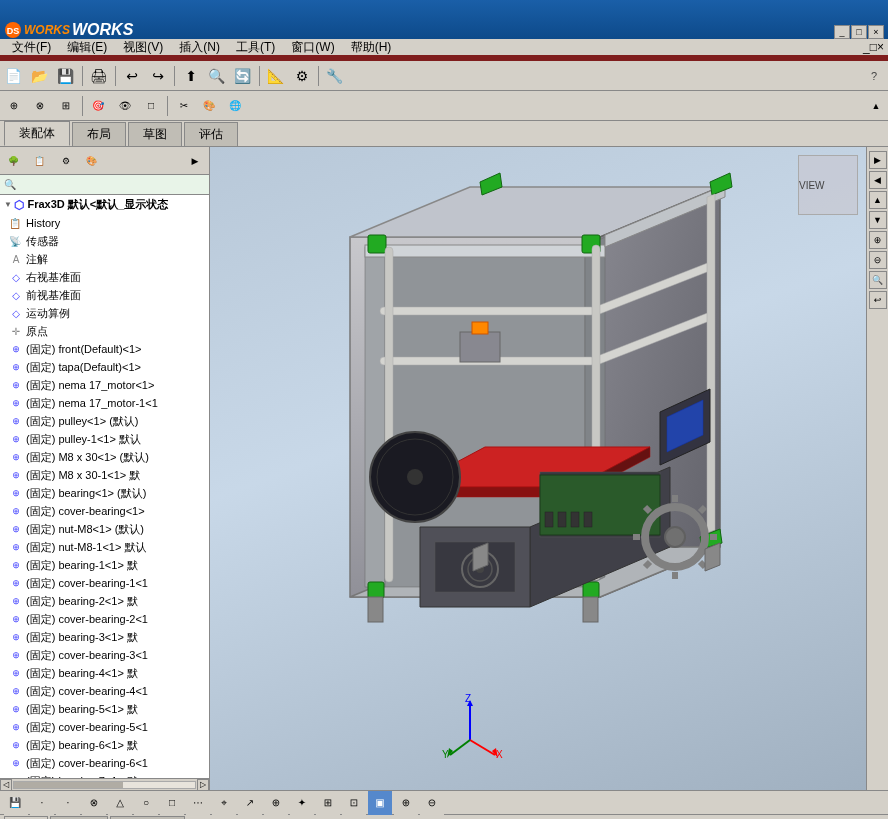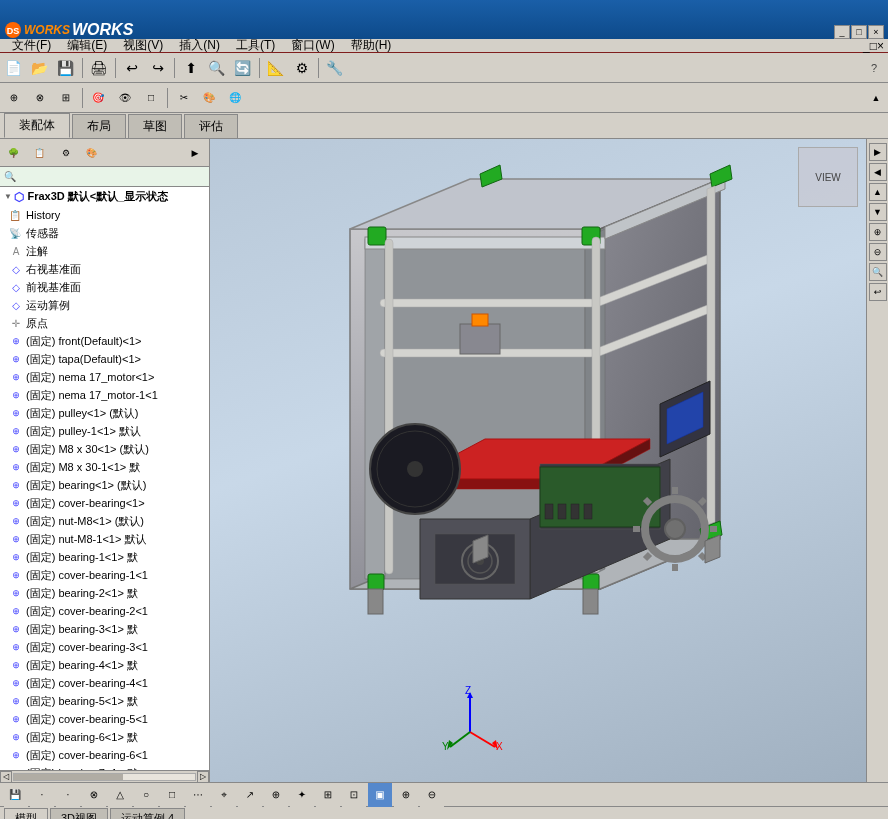--- a/index.html
+++ b/index.html
@@ -4,21 +4,21 @@
   <style>
     * { box-sizing: border-box; margin: 0; padding: 0; }
     body { width: 888px; height: 819px; overflow: hidden; font-family: 'SimSun', 'MS Song', sans-serif; font-size: 12px; background: #d4d0c8; }
 
     
     #titlebar { height: 39px; background: linear-gradient(to bottom, #1a5fa8, #0d4a8a); display: flex; align-items: flex-end; padding: 0 4px; color: white; }
     #titlebar .window-controls { margin-left: auto; display: flex; gap: 2px; }
     #titlebar .win-btn { width: 16px; height: 14px; background: #d4d0c8; border: 1px solid #888; display: flex; align-items: center; justify-content: center; font-size: 9px; cursor: pointer; color: #000; }
 
     
-    #menubar { height: 14px; background: #d4d0c8; display: flex; align-items: center; padding: 0 4px; border-bottom: 1px solid #7f1d1d; }
+    #menubar { height: 22px; background: #d4d0c8; display: flex; align-items: center; padding: 0 4px; border-bottom: 6px solid #7f1d1d; }
     #menubar .menu-item { padding: 2px 8px; font-size: 12px; cursor: pointer; color: #000; }
 
     
     #toolbar1 { height: 30px; background: #d4d0c8; border-bottom: 1px solid #888; display: flex; align-items: center; padding: 2px; gap: 2px; }
     #toolbar2 { height: 30px; background: #d4d0c8; border-bottom: 1px solid #888; display: flex; align-items: center; padding: 2px; gap: 2px; }
 
     .tb-btn { width: 24px; height: 24px; background: #d4d0c8; border: 1px solid transparent; display: flex; align-items: center; justify-content: center; cursor: pointer; font-size: 14px; }
     .tb-separator { width: 1px; height: 20px; background: #888; margin: 0 2px; }
 
     
@@ -414,21 +414,21 @@
       <line x1="30" y1="50" x2="55" y2="65" stroke="red" stroke-width="2"></line>
       <text x="56" y="68" fill="red" font-size="10">X</text>
       <line x1="30" y1="50" x2="10" y2="65" stroke="green" stroke-width="2"></line>
       <text x="2" y="68" fill="green" font-size="10">Y</text>
 
       <polygon points="30,10 27,16 33,16" fill="blue"></polygon>
       <polygon points="58,68 52,61 56,58" fill="red"></polygon>
       <polygon points="7,68 13,61 9,58" fill="green"></polygon>
     </svg>
 
-    <div style="position:absolute;top:8px;right:8px;width:60px;height:60px;background:rgba(200,200,210,0.7);border:1px solid #aaa;display:flex;align-items:center;justify-content:center;font-size:10px;color:#444;">
+    <div style="position:absolute;top:8px;right:8px;width:60px;height:60px;background:rgba(200,200,210,0.7);border:1px solid #aaa;display:flex;align-items:center;font-size:10px;color:#444;">
       <span>VIEW</span>
     </div>
   </div>
 
   <div id="right-sidebar">
     <div class="right-btn">▶</div>
     <div class="right-btn">◀</div>
     <div class="right-btn">▲</div>
     <div class="right-btn">▼</div>
     <div class="right-btn">⊕</div>

